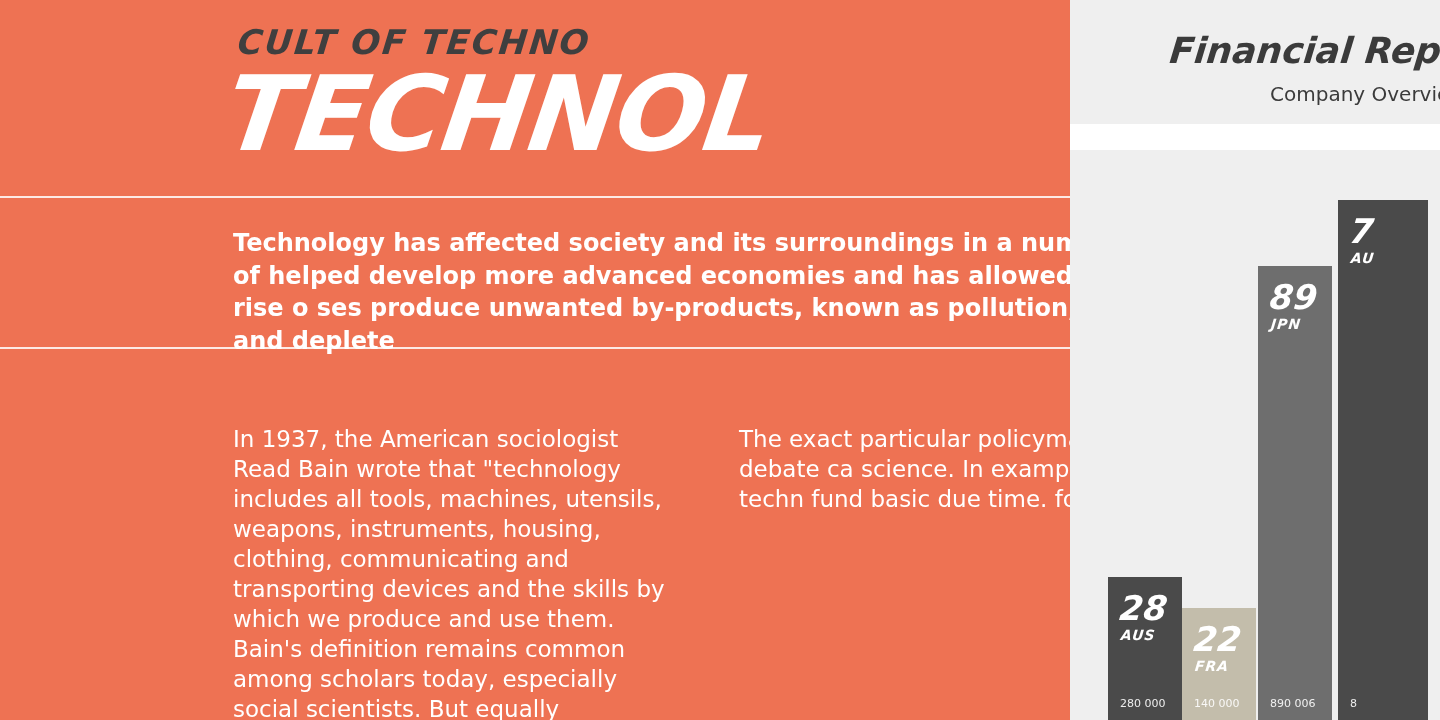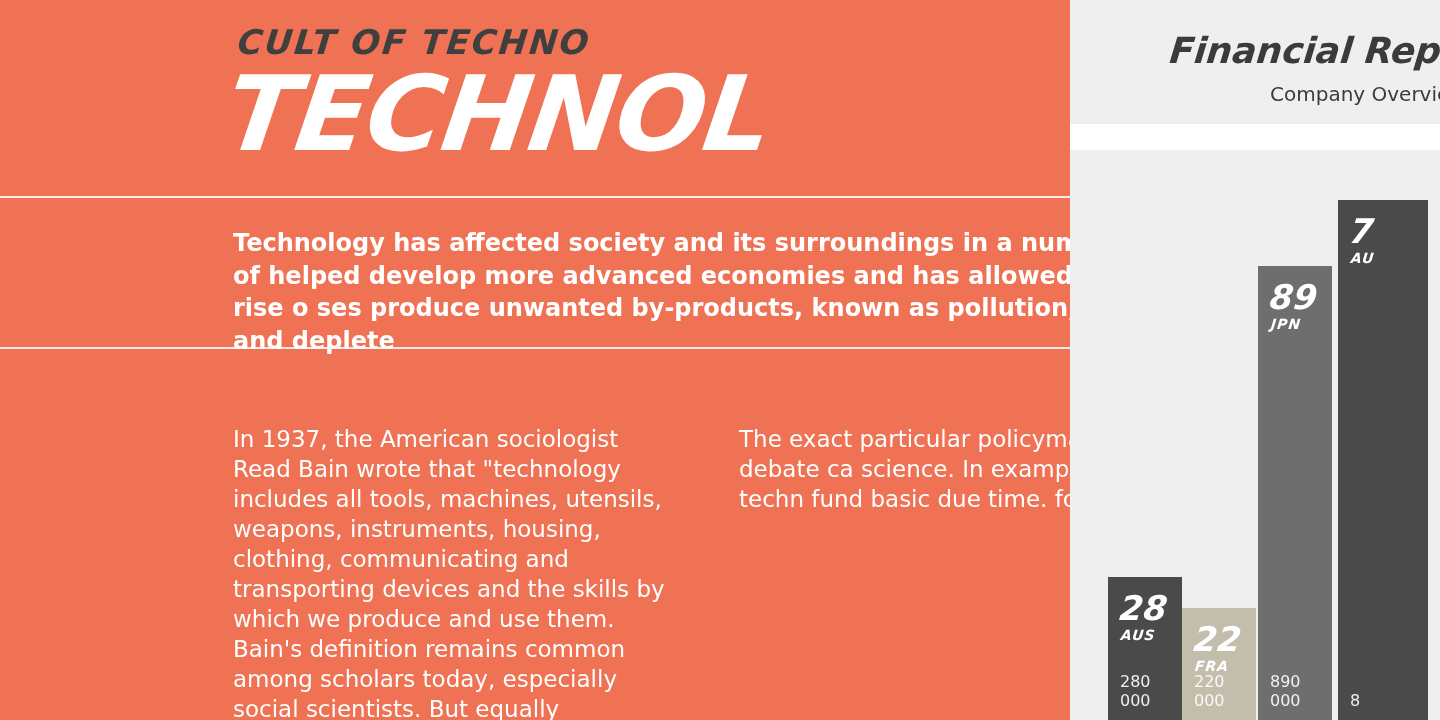--- a/index.html
+++ b/index.html
@@ -83,21 +83,21 @@
   .bar .val {
     font-size:34px; font-weight:bold; font-style:italic; color:#ffffff;
     line-height:34px; margin:14px 0 0 12px; transform:skewX(-6deg);
   }
   .bar .cc {
     font-size:14px; font-weight:bold; font-style:italic; color:#ffffff;
     margin:2px 0 0 13px; letter-spacing:1px; transform:skewX(-6deg);
   }
   .bar .amt {
     position:absolute; bottom:10px; left:12px;
-    font-size:16px; color:#ffffff; opacity:.9;
+    font-size:11px; color:#ffffff; opacity:.9;
   }
 </style>
 </head>
 <body>
 
 <div id="root">
 
   <section class="poster">
     <div class="poster-header">
       <div class="kicker">CULT OF TECHNO</div>
@@ -128,28 +128,28 @@
           <div class="val">28</div>
           <div class="cc">AUS</div>
         </div>
         <div class="amt">280 000</div>
       </div>
       <div class="bar" id="bar1" style="left: 112px; height: 112.2px; background: rgb(195, 189, 171);">
         <div>
           <div class="val">22</div>
           <div class="cc">FRA</div>
         </div>
-        <div class="amt">220 000</div>
+        <div class="amt">140 000</div>
       </div>
       <div class="bar" id="bar2" style="left: 188px; height: 453.9px; background: rgb(110, 110, 110);">
         <div>
           <div class="val">89</div>
           <div class="cc">JPN</div>
         </div>
-        <div class="amt">890 000</div>
+        <div class="amt">890 006</div>
       </div>
       <div class="bar" id="bar3" style="left: 268px; height: 520px; background: rgb(74, 74, 74); width: 90px;">
         <div>
           <div class="val">7</div>
           <div class="cc">AU</div>
         </div>
         <div class="amt">8</div>
       </div>
     </div>
   </section>

